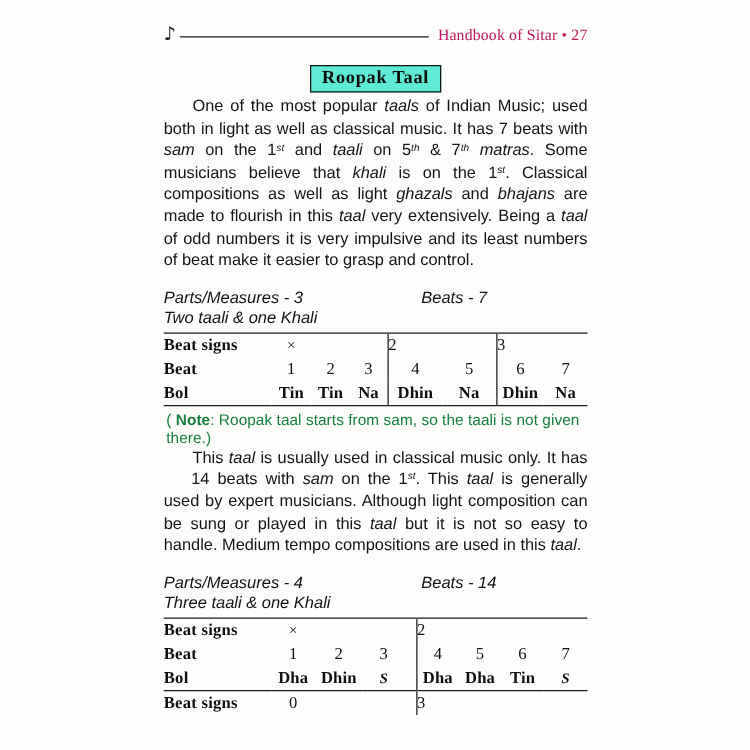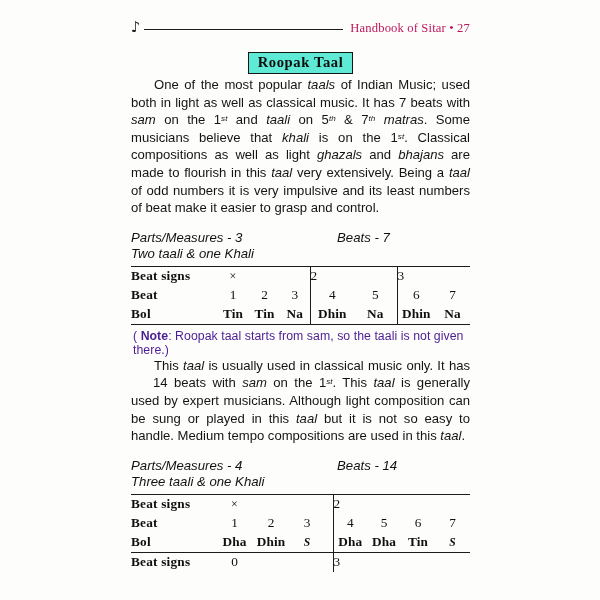--- a/index.html
+++ b/index.html
@@ -164,21 +164,21 @@
   td.bolcell { font-weight: 700; letter-spacing: 0.1px; }
   td.signcell { font-weight: 400; }
 
   
   .grp-left  { padding-left: 4px; }
 
   
   .noteline {
     font-family: "Liberation Sans", sans-serif;
     font-size: 12.3px;
-    color: #4c1d95;
+    color: #15803d;
     padding-top: 4px;
     padding-left: 2px;
     letter-spacing: 0.05px;
   }
   .noteline b { font-weight: 700; }
 </style>
 </head>
 <body>
 
 <div class="page">

